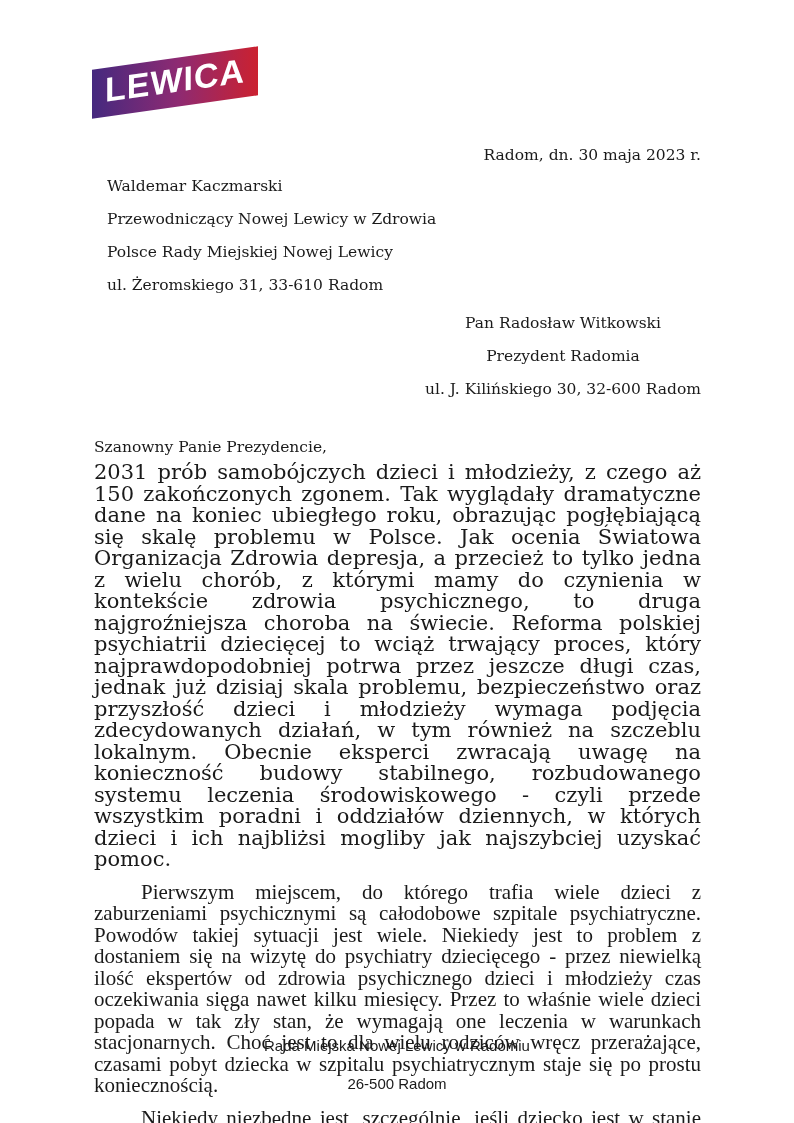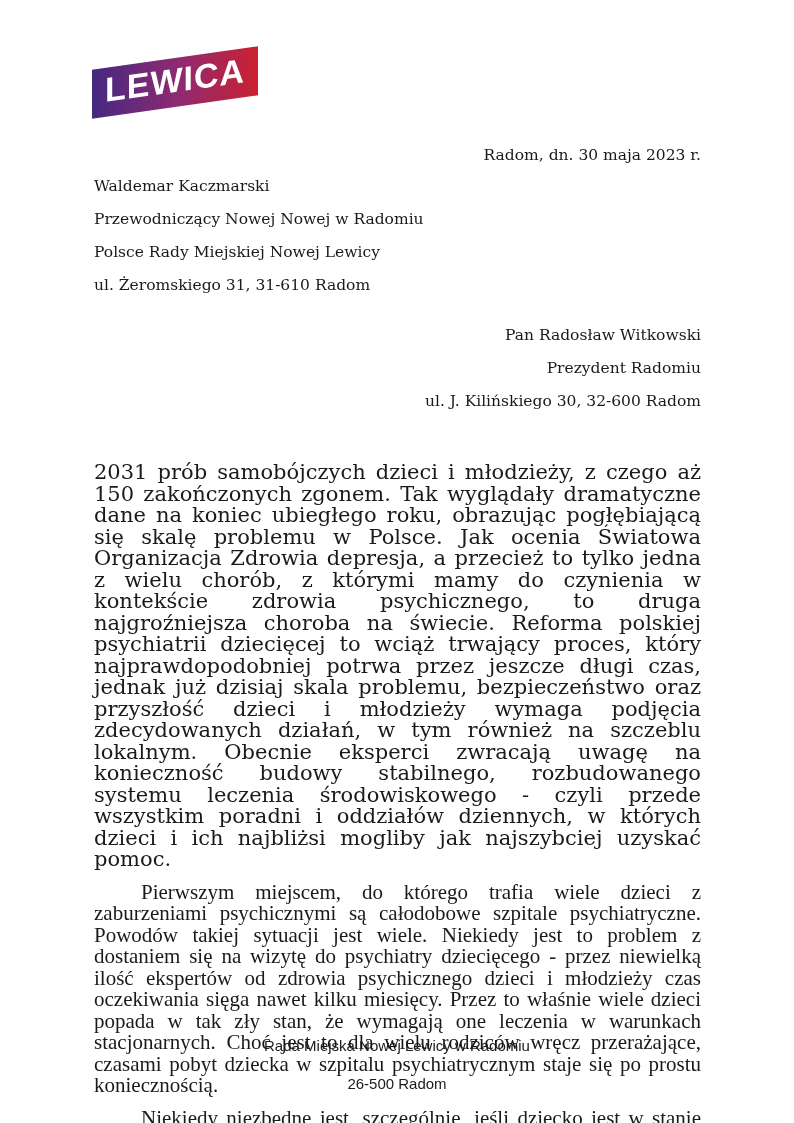--- a/index.html
+++ b/index.html
@@ -49,27 +49,27 @@
   .sender-block {
     position: absolute;
     top: 176px;
     left: 94px;
     text-align: left;
   }
   .sender-block .line,
   .recipient-block .line {
     font-size: 15.5px;
     line-height: 21px;
-    margin: 0 0 12px 0;
+    margin: 0 0 12px 13px;
   }
   .recipient-block {
     position: absolute;
-    top: 325px;
+    top: 313px;
     right: 93px;
-    text-align: right;
+    text-align: center;
   }
 
   .salutation {
     position: absolute;
     top: 437px;
     left: 94px;
     font-size: 15.5px;
     line-height: 21.5px;
   }
 
@@ -111,31 +111,32 @@
 <div class="page">
 
   <div class="logo" style="background: linear-gradient(90deg, rgb(69, 41, 127) 0%, rgb(142, 42, 114) 52%, rgb(203, 33, 48) 100%);">
     <span class="logo-text" style="color: rgb(255, 255, 255);">LEWICA</span>
   </div>
 
   <div class="date-line">Radom, dn. 30 maja 2023 r.</div>
 
   <div class="sender-block">
     <p class="line">Waldemar Kaczmarski</p>
-    <p class="line">Przewodniczący Nowej Nowej w Radomiu</p>
+    <p class="line">Przewodniczący Nowej Lewicy w Zdrowia</p>
     <p class="line">Polsce Rady Miejskiej Nowej Lewicy</p>
-    <p class="line">ul. Żeromskiego 31, 31-610 Radom</p>
+    <p class="line">ul. Żeromskiego 31, 33-610 Radom</p>
   </div>
 
   <div class="recipient-block">
     <p class="line">Pan Radosław Witkowski</p>
-    <p class="line">Prezydent Radomiu</p>
+    <p class="line">Prezydent Radomia</p>
     <p class="line">ul. J. Kilińskiego 30, 32-600 Radom</p>
   </div>
 
+  <div class="salutation">Szanowny Panie Prezydencie,</div>
 
   <div class="body-text">
     <p>2031 prób samobójczych dzieci i młodzieży, z czego aż 150 zakończonych zgonem. Tak wyglądały dramatyczne dane na koniec ubiegłego roku, obrazując pogłębiającą się skalę problemu w Polsce. Jak ocenia Światowa Organizacja Zdrowia depresja, a przecież to tylko jedna z wielu chorób, z którymi mamy do czynienia w kontekście zdrowia psychicznego, to druga najgroźniejsza choroba na świecie. Reforma polskiej psychiatrii dziecięcej to wciąż trwający proces, który najprawdopodobniej potrwa przez jeszcze długi czas, jednak już dzisiaj skala problemu, bezpieczeństwo oraz przyszłość dzieci i młodzieży wymaga podjęcia zdecydowanych działań, w tym również na szczeblu lokalnym. Obecnie eksperci zwracają uwagę na konieczność budowy stabilnego, rozbudowanego systemu leczenia środowiskowego - czyli przede wszystkim poradni i oddziałów dziennych, w których dzieci i ich najbliżsi mogliby jak najszybciej uzyskać pomoc.</p>
     <p class="indented">Pierwszym miejscem, do którego trafia wiele dzieci z zaburzeniami psychicznymi są całodobowe szpitale psychiatryczne. Powodów takiej sytuacji jest wiele. Niekiedy jest to problem z dostaniem się na wizytę do psychiatry dziecięcego - przez niewielką ilość ekspertów od zdrowia psychicznego dzieci i młodzieży czas oczekiwania sięga nawet kilku miesięcy. Przez to właśnie wiele dzieci popada w tak zły stan, że wymagają one leczenia w warunkach stacjonarnych. Choć jest to dla wielu rodziców wręcz przerażające, czasami pobyt dziecka w szpitalu psychiatrycznym staje się po prostu koniecznością.</p>
     <p class="indented">Niekiedy niezbędne jest, szczególnie, jeśli dziecko jest w stanie zagrożenia życia - z myślami samobójczymi lub już po próbie samobójczej - przyjęcie go w trybie pilnym na oddział całodobowy. Biorąc pod uwagę odległość do najbliższego szpitala oferującego taką opiekę oraz ograniczoną liczbę miejsc na oddziale, którą dysponuje, jak również rosnąca skalę problemu, wydaje się niezbędnym podjęcie próby uruchomienia takich oddziałów w Radomiu.</p>
   </div>
 
   <div class="footer">
     <p class="line">Rada Miejska Nowej Lewicy w Radomiu</p>
     <p class="line">26-500 Radom</p>

